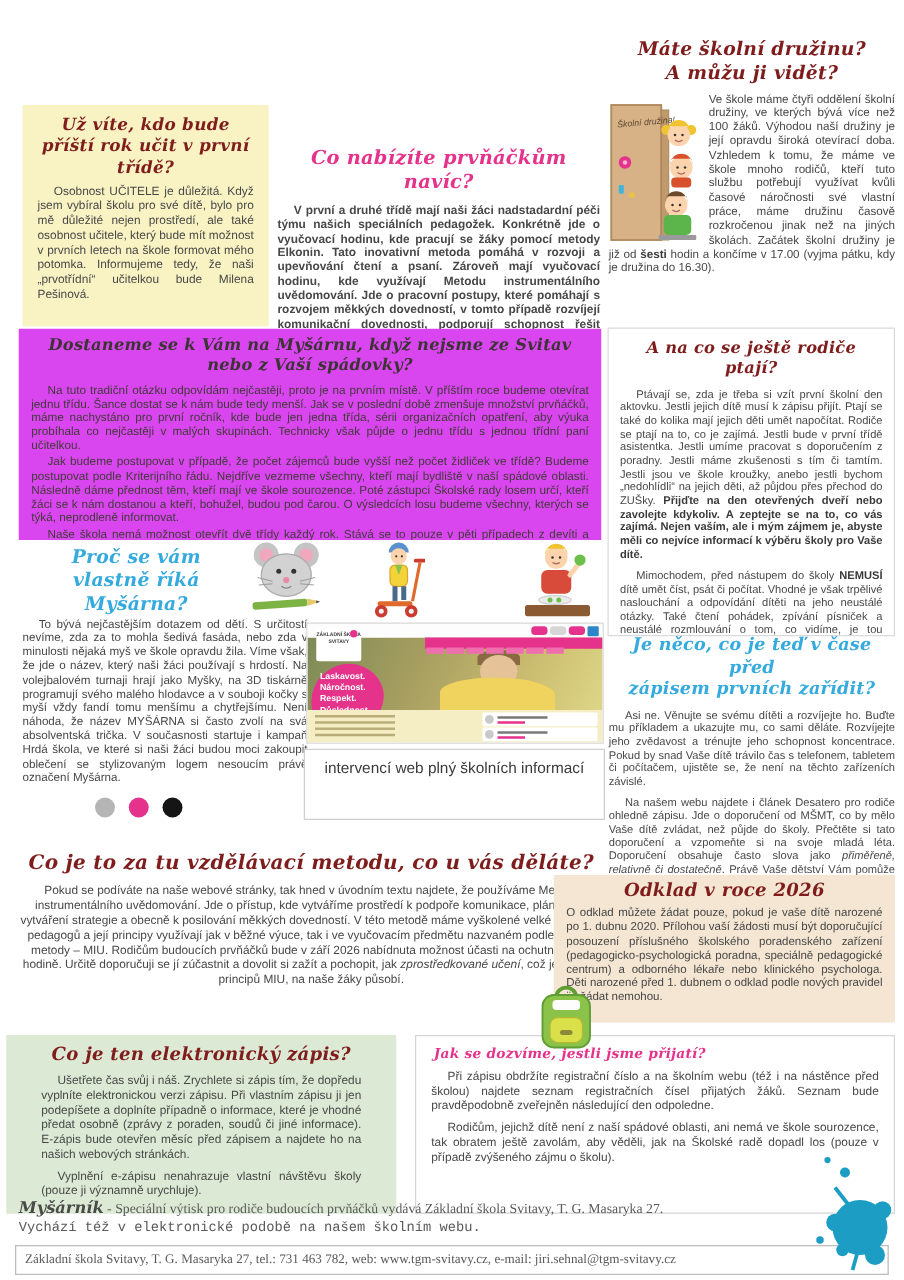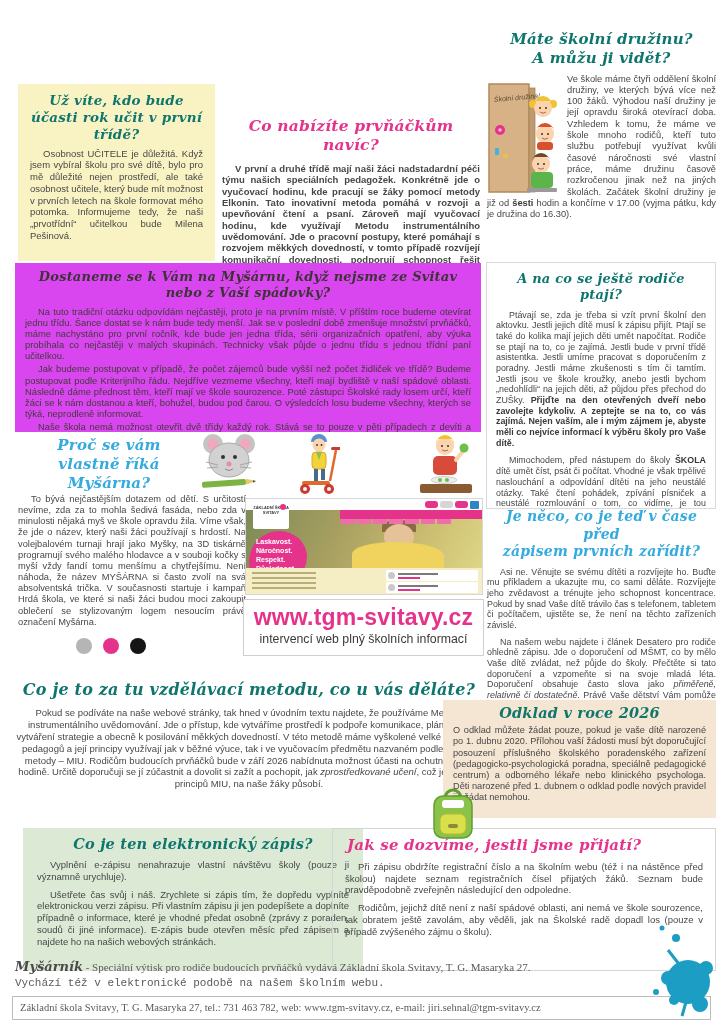--- a/index.html
+++ b/index.html
@@ -4,21 +4,21 @@
 <style>
   html,body { margin:0; padding:0; background:#fff; }
   #page { position:relative; width:723px; height:1024px; background:#fff; overflow:hidden;
           font-family:"Liberation Sans", sans-serif; color:#474747; }
 
   
   .script-h { font-family:"DejaVu Serif", serif; font-style:italic; font-weight:700;
               margin:0; line-height:1.25; letter-spacing:0.2px; }
   .pink  { color:#e5338c;margin-top:36px; }
   .cyan  { color:#35aade; }
-  .blk   { color:#0f766e; }
+  .blk   { color:#7f1d1d; }
   .center{ text-align:center; }
 
   .body { font-size:9.4px; line-height:1.24; margin:0 0 6px 0; text-align:justify; }
   .ind  { text-indent:13px; }
   .body b { color:#3a3a3a; }
 
   .title-box { position:absolute; left:45px; top:25px; width:422px; height:52px;
                border:1px solid #c9c9c9; display:flex; align-items:center; justify-content:center; }
   .title-text { font-family:"DejaVu Sans", sans-serif; font-weight:800; font-size:22px;
                 color:#141414; letter-spacing:0.4px; }
@@ -99,28 +99,28 @@
   .sec-metoda h2 { font-size:16px; margin-bottom:7px; }
   .sec-metoda .body { font-size:9.5px; line-height:1.25; text-align:center; }
 
   .sec-odklad { position:absolute; left:443px; top:700px; width:273px; height:118px;
                 background:#f4e6d2; padding:4px 10px; box-sizing:border-box; overflow:hidden; }
   .sec-odklad h2 { font-size:14.5px; margin-bottom:3px; }
   .sec-odklad .body { font-size:9.2px; line-height:1.22; }
 
   .backpack-illus { position:absolute; left:428px; top:786px; z-index:3; }
 
-  .sec-ezapis { position:absolute; left:23px; top:828px; width:340px; height:143px;
-                background:#dcead5; padding:7px 14px; box-sizing:border-box; overflow:hidden; }
+  .sec-ezapis { position:absolute; left:5px; top:828px; width:312px; height:143px;
+                background:#dcead5; padding:7px 28px; box-sizing:border-box; overflow:hidden; }
   .sec-ezapis h2 { font-size:14.5px; margin-bottom:6px; }
   .sec-ezapis .body { font-size:9.5px; }
 
   .sec-accepted { position:absolute; left:332px; top:828px; width:384px; height:143px;
                   border:1px solid #d5d5d5; padding:5px 12px; box-sizing:border-box; overflow:hidden; }
-  .sec-accepted h2 { font-size:15px; margin:2px 0 6px 2px; }
+  .sec-accepted h2 { font-size:11px; margin:2px 0 6px 2px; }
   .sec-accepted .body { font-size:9.5px; }
 
   .splat { position:absolute; left:638px; top:916px; z-index:4; }
 
   .footer-l1 { position:absolute; left:15px; top:959px; width:640px;
                font-family:"Liberation Serif", serif; font-size:11px; color:#5a5a5a; }
   .masthead { font-family:"DejaVu Serif", serif; font-style:italic; font-weight:700; font-size:13px; color:#4a4a4a; }
   .footer-l2 { position:absolute; left:15px; top:977px; width:640px;
                font-family:Liberation Mono, monospace; font-size:11px; color:#5a5a5a; }
   .contact-box { position:absolute; left:12px; top:996px; width:699px; height:24px;
@@ -128,21 +128,21 @@
                  font-size:10.5px; color:#5a5a5a; line-height:22px; padding-left:7px; }
   .clearfix::after { content:""; display:block; clear:both; }
 </style>
 </head>
 <body>
 
 <div id="page">
 
 
   <section class="sec-teacher">
-    <h2 class="script-h blk center">Už víte, kdo bude účasti rok učit v první třídě?</h2>
+    <h2 class="script-h blk center">Už víte, kdo bude příští rok učit v první třídě?</h2>
     <p class="body ind">Osobnost UČITELE je důležitá. Když jsem vybíral školu pro své dítě, bylo pro mě důležité nejen prostředí, ale také osobnost učitele, který bude mít možnost v prvních letech na škole formovat mého potomka. Informujeme tedy, že naši „prvotřídní“ učitelkou bude Milena Pešinová.</p>
   </section>
 
   <section class="sec-extras">
     <h2 class="script-h pink center">Co nabízíte prvňáčkům navíc?</h2>
     <p class="body ind">V první a druhé třídě mají naši žáci nadstadardní péči týmu našich speciálních pedagožek. Konkrétně jde o vyučovací hodinu, kde pracují se žáky pomocí metody Elkonin. Tato inovativní metoda pomáhá v rozvoji a upevňování čtení a psaní. Zároveň mají vyučovací hodinu, kde využívají Metodu instrumentálního uvědomování. Jde o pracovní postupy, které pomáhají s rozvojem měkkých dovedností, v tomto případě rozvíjejí komunikační dovednosti, podporují schopnost řešit problémy a učí žáky vytvářet strategie a pracovat s chybou.</p>
     <p class="body ind">Kromě těchto intervencí bude třetina výuky v prvním ročníku probíhat ve skupinách o malém počtu žáků (polovina, nebo dokonce čtvrtina třídy).</p>
   </section>
 
   <section class="sec-daycare">
@@ -187,21 +187,21 @@
   <section class="sec-spadovka">
     <h2 class="script-h center">Dostaneme se k Vám na Myšárnu, když nejsme ze Svitav nebo z Vaší spádovky?</h2>
     <p class="body ind">Na tuto tradiční otázku odpovídám nejčastěji, proto je na prvním místě. V příštím roce budeme otevírat jednu třídu. Šance dostat se k nám bude tedy menší. Jak se v poslední době zmenšuje množství prvňáčků, máme nachystáno pro první ročník, kde bude jen jedna třída, sérii organizačních opatření, aby výuka probíhala co nejčastěji v malých skupinách. Technicky však půjde o jednu třídu s jednou třídní paní učitelkou.</p>
     <p class="body ind">Jak budeme postupovat v případě, že počet zájemců bude vyšší než počet židliček ve třídě? Budeme postupovat podle Kriterijního řádu. Nejdříve vezmeme všechny, kteří mají bydliště v naší spádové oblasti. Následně dáme přednost těm, kteří mají ve škole sourozence. Poté zástupci Školské rady losem určí, kteří žáci se k nám dostanou a kteří, bohužel, budou pod čarou. O výsledcích losu budeme všechny, kterých se týká, neprodleně informovat.</p>
     <p class="body ind">Naše škola nemá možnost otevřít dvě třídy každý rok. Stává se to pouze v pěti případech z devíti a letošní rok to vyšlo pouze na jednu třídu. Na druhou stranu to umíme - postarat se o „velkou“ třídu a zařídit, aby všem bylo ve škole hezky.</p>
   </section>
 
   <section class="sec-parents">
     <h2 class="script-h blk center">A na co se ještě rodiče ptají?</h2>
     <p class="body ind"><span>Ptávají se, zda je třeba si vzít první školní den aktovku. Jestli jejich dítě musí k zápisu přijít. Ptají se také do kolika mají jejich děti umět napočítat. Rodiče se ptají na to, co je zajímá. Jestli bude v první třídě asistentka. Jestli umíme pracovat s doporučením z poradny. Jestli máme zkušenosti s tím či tamtím. Jestli jsou ve škole kroužky, anebo jestli bychom „nedohlídli“ na jejich děti, až půjdou přes přechod do ZUŠky. </span><b>Přijďte na den otevřených dveří nebo zavolejte kdykoliv. A zeptejte se na to, co vás zajímá. Nejen vaším, ale i mým zájmem je, abyste měli co nejvíce informací k výběru školy pro Vaše dítě.</b></p>
-    <p class="body ind"><span>Mimochodem, před nástupem do školy </span><b>ŠKOLA</b><span> dítě umět číst, psát či počítat. Vhodné je však trpělivé naslouchání a odpovídání dítěti na jeho neustálé otázky. Také čtení pohádek, zpívání písniček a neustálé rozmlouvání o tom, co vidíme, je tou </span><b>nejlepší předškolní průpravou</b><span>, která se mnohonásobně vyplatí.</span></p>
+    <p class="body ind"><span>Mimochodem, před nástupem do školy </span><b>NEMUSÍ</b><span> dítě umět číst, psát či počítat. Vhodné je však trpělivé naslouchání a odpovídání dítěti na jeho neustálé otázky. Také čtení pohádek, zpívání písniček a neustálé rozmlouvání o tom, co vidíme, je tou </span><b>nejlepší předškolní průpravou</b><span>, která se mnohonásobně vyplatí.</span></p>
   </section>
 
   <section class="sec-mysarna">
     <div class="mys-head">
       <h2 class="script-h cyan center">
         <span>Proč se vám</span><br>
         <span>vlastně říká Myšárna?</span>
       </h2>
       <svg class="mouse-illus" width="62" height="58" viewBox="0 0 62 58" xmlns="http://www.w3.org/2000/svg">
         <circle cx="15" cy="12" r="10" fill="#c4c4c4"></circle>
@@ -298,21 +298,20 @@
       </div>
       <div class="wt-card" style="right:4px; top:14px;">
         <span class="av"></span>
           <span class="t1"></span>
           <span class="t2"></span>
       </div>
     </div>
   </div>
 
   <div class="url-box">
-    <div class="url-text">www.tgm-svitavy.cz</div>
     <div class="url-tagline">intervencí web plný školních informací</div>
   </div>
 
   <section class="sec-before">
     <h2 class="script-h cyan center">
       <span>Je něco, co je teď v čase před</span><br>
       <span>zápisem prvních zařídit?</span>
     </h2>
     <p class="body ind">Asi ne. Věnujte se svému dítěti a rozvíjejte ho. Buďte mu příkladem a ukazujte mu, co sami děláte. Rozvíjejte jeho zvědavost a trénujte jeho schopnost koncentrace. Pokud by snad Vaše dítě trávilo čas s telefonem, tabletem či počítačem, ujistěte se, že není na těchto zařízeních závislé.</p>
     <p class="body ind"><span>Na našem webu najdete i článek Desatero pro rodiče ohledně zápisu. Jde o doporučení od MŠMT, co by mělo Vaše dítě zvládat, než půjde do školy. Přečtěte si tato doporučení a vzpomeňte si na svoje mladá léta. Doporučení obsahuje často slova jako </span><i>přiměřeně, relativně či dostatečně</i><span>. Právě Vaše dětství Vám pomůže odhadnout správnou míru „dostatečnosti a přiměřenosti“.</span></p>
@@ -331,22 +330,22 @@
   <svg class="backpack-illus" width="50" height="56" viewBox="0 0 50 56" xmlns="http://www.w3.org/2000/svg">
     <path d="M17 12 a8 8 0 0 1 16 0" stroke="#5f9e34" stroke-width="3" fill="none"></path>
     <rect x="6" y="10" width="38" height="42" rx="9" fill="#8bc34a" stroke="#5f9e34" stroke-width="1.5"></rect>
     <rect x="12" y="28" width="26" height="20" rx="6" fill="#d9e04a" stroke="#b3ba32" stroke-width="1"></rect>
     <rect x="20" y="38" width="10" height="4" rx="2" fill="#8a8a3a"></rect>
     <rect x="14" y="14" width="22" height="8" rx="3" fill="#fdfdfd"></rect>
   </svg>
 
   <section class="sec-ezapis">
     <h2 class="script-h blk center">Co je ten elektronický zápis?</h2>
+    <p class="body ind">Ušetřete čas svůj i náš. Zrychlete si zápis tím, že dopředu vyplníte elektronickou verzi zápisu. Při vlastním zápisu ji jen podepíšete a doplníte případně o informace, které je vhodné předat osobně (zprávy z poraden, soudů či jiné informace). E-zápis bude otevřen měsíc před zápisem a najdete ho na našich webových stránkách.</p>
     <p class="body ind">Vyplnění e-zápisu nenahrazuje vlastní návštěvu školy (pouze ji významně urychluje).</p>
-    <p class="body ind">Ušetřete čas svůj i náš. Zrychlete si zápis tím, že dopředu vyplníte elektronickou verzi zápisu. Při vlastním zápisu ji jen podepíšete a doplníte případně o informace, které je vhodné předat osobně (zprávy z poraden, soudů či jiné informace). E-zápis bude otevřen měsíc před zápisem a najdete ho na našich webových stránkách.</p>
   </section>
 
   <section class="sec-accepted">
     <h2 class="script-h pink">Jak se dozvíme, jestli jsme přijatí?</h2>
     <p class="body ind">Při zápisu obdržíte registrační číslo a na školním webu (též i na nástěnce před školou) najdete seznam registračních čísel přijatých žáků. Seznam bude pravděpodobně zveřejněn následující den odpoledne.</p>
     <p class="body ind">Rodičům, jejichž dítě není z naší spádové oblasti, ani nemá ve škole sourozence, tak obratem ještě zavolám, aby věděli, jak na Školské radě dopadl los (pouze v případě zvýšeného zájmu o školu).</p>
   </section>
 
   <svg class="splat" width="82" height="104" viewBox="0 0 82 104" xmlns="http://www.w3.org/2000/svg">
     <circle cx="24" cy="12" r="2.5" fill="#1b9dc4"></circle>

